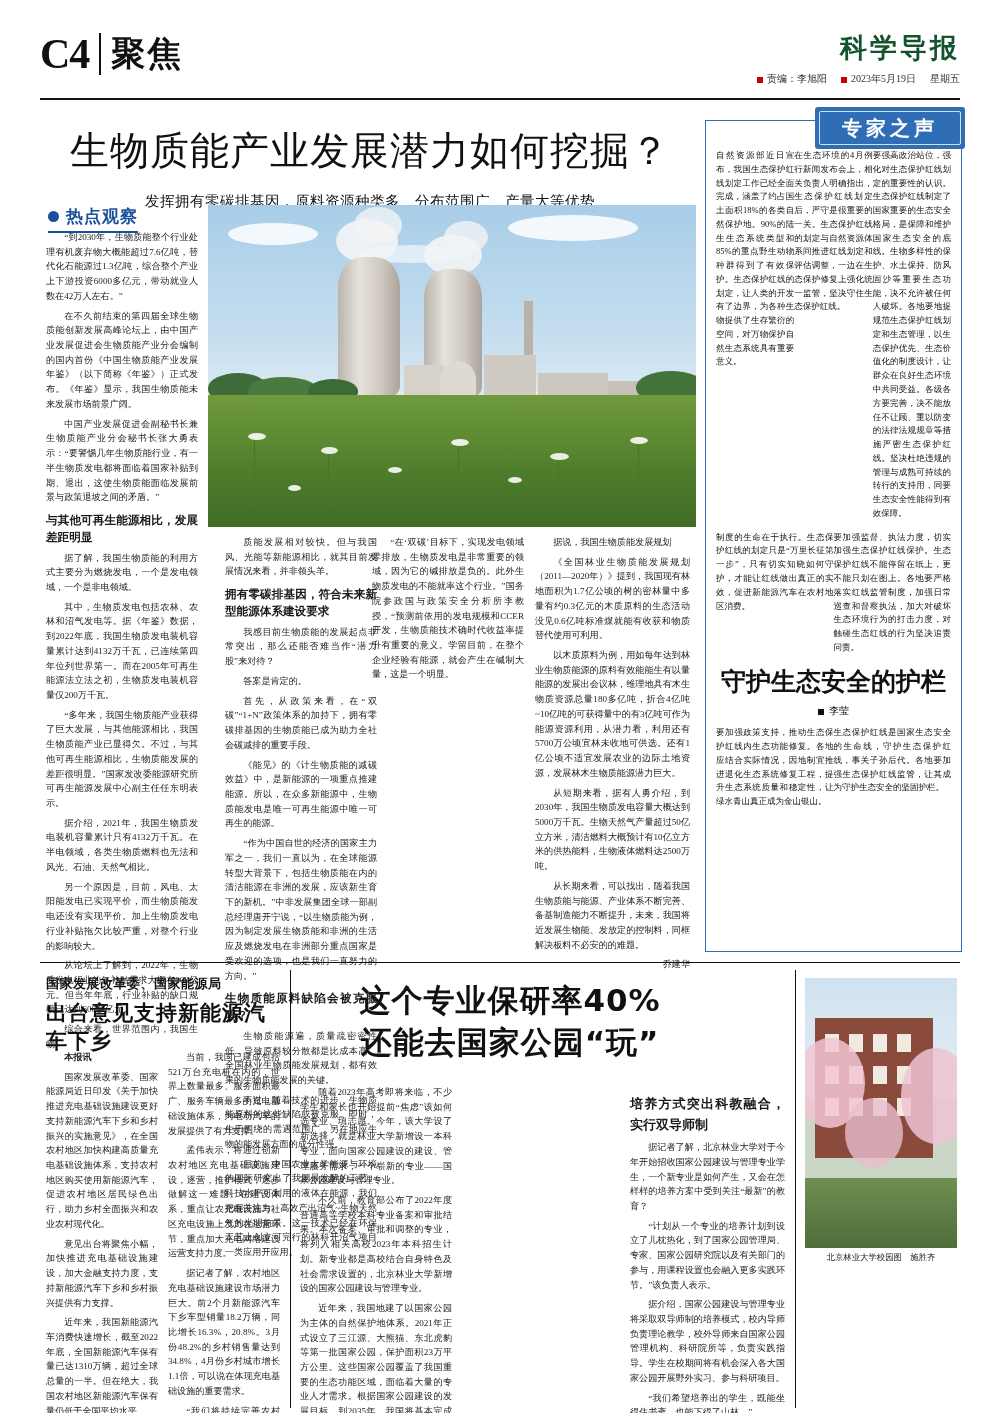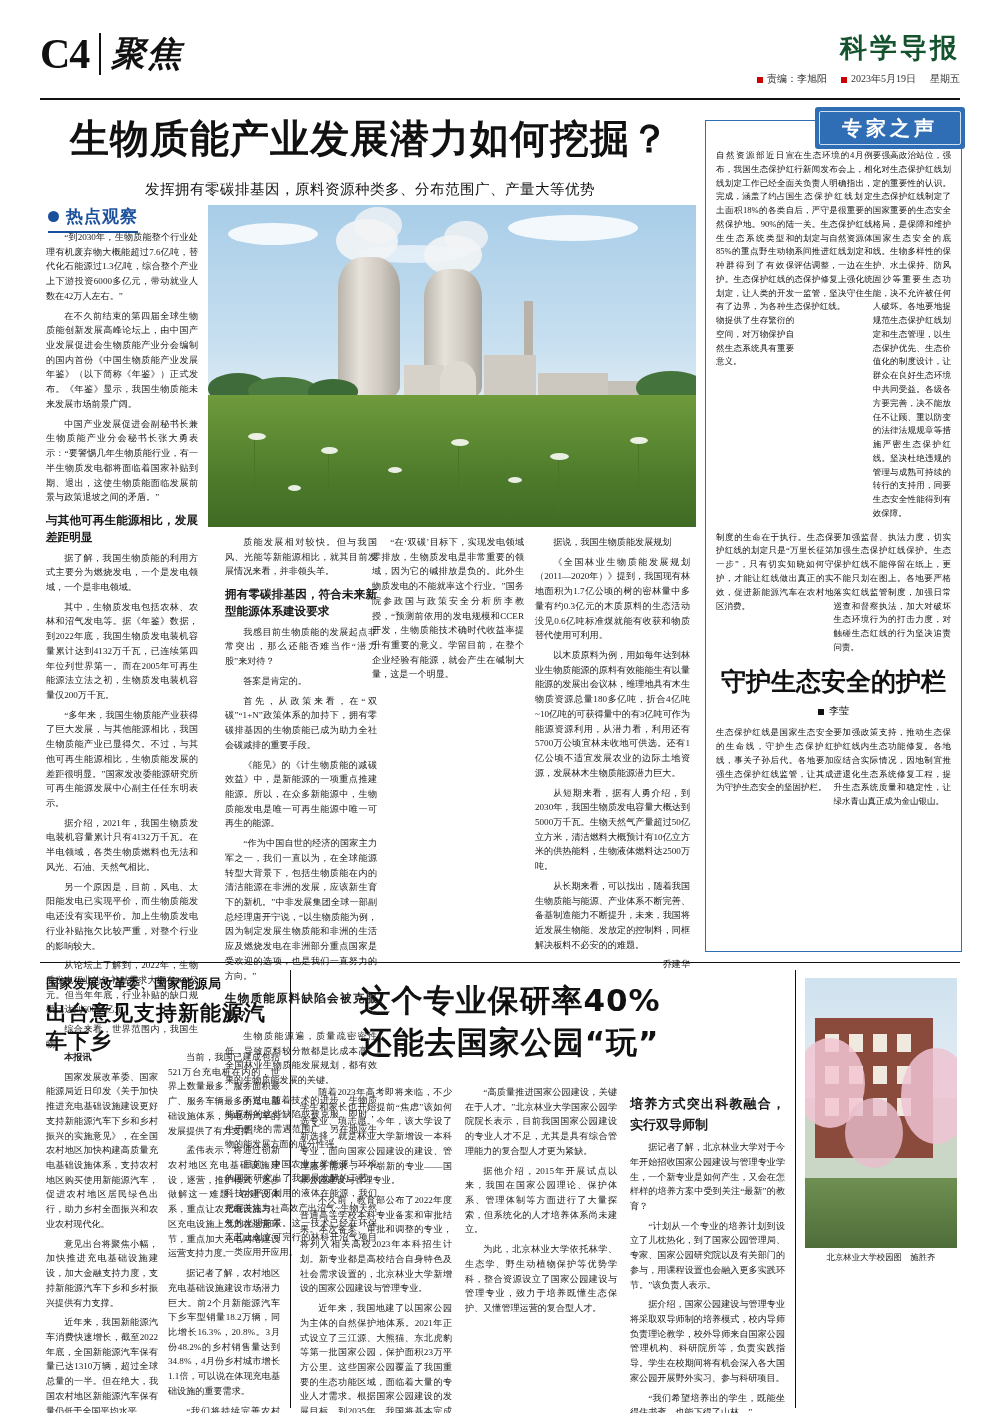--- a/index.html
+++ b/index.html
@@ -11,30 +11,30 @@
     position:relative;
     overflow:hidden;
   }
   .page{position:relative;width:1000px;height:1413px;}
 
   
   .masthead{position:absolute;left:40px;top:30px;width:920px;height:62px;}
   .mh-left{display:flex;align-items:center;gap:10px;}
   .mh-c4{font-family:"Liberation Serif",serif;font-size:42px;font-weight:bold;letter-spacing:-1px;}
   .mh-sep{width:2px;height:42px;background:#111;}
-  .mh-focus{font-family:"DejaVu Sans",sans-serif;font-weight:bold;font-size:34px;letter-spacing:2px;font-style:italic;}
+  .mh-focus{font-family:"DejaVu Sans",sans-serif;font-weight:bold;font-size:34px;letter-spacing:2px;}
   .mh-right{position:absolute;right:0;top:0;text-align:right;}
   .mh-title{font-family:"DejaVu Sans",sans-serif;font-weight:bold;font-size:27px;letter-spacing:3px;color:#14532d;}
   .mh-meta{margin-top:6px;font-size:10px;color:#333;display:flex;justify-content:flex-end;gap:14px;align-items:center;}
   .mh-meta .sq{display:inline-block;width:6px;height:6px;background:#c00;margin-right:4px;vertical-align:middle;}
   .rule{position:absolute;left:40px;top:98px;width:920px;height:2px;background:#111;}
 
   
   .headline{position:absolute;left:40px;top:112px;width:660px;text-align:center;}
-  .headline h1{margin:0;font-family:"DejaVu Sans",sans-serif;font-size:39px;font-weight:bold;letter-spacing:1px;}
+  .headline h1{margin:12px;font-family:"DejaVu Sans",sans-serif;font-size:39px;font-weight:normal;letter-spacing:1px;}
   .headline h1 .q{font-family:"Liberation Serif",serif;}
   .subhead{margin-top:14px;font-size:14.5px;font-family:"DejaVu Sans",sans-serif;letter-spacing:0.5px;}
 
   
   .badge{position:absolute;left:48px;top:205px;display:flex;align-items:center;border-bottom:2px solid #1a4f9c;padding-bottom:3px;justify-content:flex-end;}
   .badge .dot{width:11px;height:11px;border-radius:50%;background:#1a4f9c;margin-right:7px;}
   .badge .txt{font-family:"DejaVu Sans",sans-serif;font-weight:bold;font-size:17px;color:#1a4f9c;letter-spacing:1px;}
 
   
   .photo{position:absolute;left:208px;top:205px;width:488px;height:322px;overflow:hidden;background:#9fc4e0;}
@@ -231,22 +231,22 @@
         <div class="vc">制度的生命在于执行。生态保护红线的划定只是“万里长征第一步”，只有切实知晓如何守护，才能让红线做出真正的实效，促进新能源汽车在农村地区消费。</div>
         <div class="vc">要加强监督、执法力度，切实加强生态保护红线保护。生态保护红线不能停留在纸上，更不能只划在图上。各地要严格落实红线监管制度，加强日常巡查和督察执法，加大对破坏生态环境行为的打击力度，对触碰生态红线的行为坚决追责问责。</div>
       </div>
 
       <div class="ehead">
         <div>守护生态安全的护栏</div>
       </div>
       <div class="eauthor"><span class="sq"></span><span>李莹</span></div>
 
       <div class="vcols">
+        <div class="vc">要加强政策支持，推动生态保护红线内生态功能修复。各地应结合实际情况，因地制宜推进退化生态系统修复工程，提升生态系统质量和稳定性，让绿水青山真正成为金山银山。</div>
         <div class="vc">生态保护红线是国家生态安全的生命线，守护生态保护红线，事关子孙后代。各地要加强生态保护红线监管，让其成为守护生态安全的坚固护栏。</div>
-        <div class="vc">要加强政策支持，推动生态保护红线内生态功能修复。各地应结合实际情况，因地制宜推进退化生态系统修复工程，提升生态系统质量和稳定性，让绿水青山真正成为金山银山。</div>
       </div>
     </div>
   </div>
 
   <div class="hrule2"></div>
   <div class="vrule" style="left:290px;top:970px;height:438px;"></div>
   <div class="vrule" style="left:795px;top:970px;height:438px;"></div>
 
   <div class="bl-title">
     <div class="bl-kicker">国家发展改革委、国家能源局</div>
@@ -274,25 +274,20 @@
     <div class="bm-l2">还能去国家公园“玩”</div>
   </div>
 
   <div class="col" style="left:300px;top:1085px;width:152px;">
     <p>随着2023年高考即将来临，不少学生和家长也开始提前“焦虑”该如何选专业、填志愿。今年，该大学设了新选择，就是林业大学新增设一本科专业，面向国家公园建设的建设、管理服务需求，一个崭新的专业——国家公园建设与管理专业。</p>
     <p>不久前，教育部公布了2022年度普通高等学校本科专业备案和审批结果。本次备案、审批和调整的专业，将列入相关高校2023年本科招生计划。新专业都是高校结合自身特色及社会需求设置的，北京林业大学新增设的国家公园建设与管理专业。</p>
     <p>近年来，我国地建了以国家公园为主体的自然保护地体系。2021年正式设立了三江源、大熊猫、东北虎豹等第一批国家公园，保护面积23万平方公里。这些国家公园覆盖了我国重要的生态功能区域，面临着大量的专业人才需求。根据国家公园建设的发展目标，到2035年，我国将基本完成国家公园空间布局建设任务，基本建成全世界最大的国家公园体系，未来还将进行许多方面的建设管理。生态领域学科设置如何培养出适应国家公园建设人才？北京林业大学给出了解答。</p>
 
   </div>
 
-  <div class="col" style="left:465px;top:1085px;width:152px;">
-    <p>“高质量推进国家公园建设，关键在于人才。”北京林业大学国家公园学院院长表示，目前我国国家公园建设的专业人才不足，尤其是具有综合管理能力的复合型人才更为紧缺。</p>
-    <p>据他介绍，2015年开展试点以来，我国在国家公园理论、保护体系、管理体制等方面进行了大量探索，但系统化的人才培养体系尚未建立。</p>
-    <p>为此，北京林业大学依托林学、生态学、野生动植物保护等优势学科，整合资源设立了国家公园建设与管理专业，致力于培养既懂生态保护、又懂管理运营的复合型人才。</p>
-  </div>
 
   <div class="col" style="left:630px;top:1085px;width:155px;">
     <div class="small-sub">培养方式突出科教融合，实行双导师制</div>
     <p>据记者了解，北京林业大学对于今年开始招收国家公园建设与管理专业学生，一个新专业是如何产生，又会在怎样样的培养方案中受到关注“最新”的教育？</p>
     <p>“计划从一个专业的培养计划到设立了儿枕热化，到了国家公园管理局、专家、国家公园研究院以及有关部门的参与，用课程设置也会融入更多实践环节。”该负责人表示。</p>
     <p>据介绍，国家公园建设与管理专业将采取双导师制的培养模式，校内导师负责理论教学，校外导师来自国家公园管理机构、科研院所等，负责实践指导。学生在校期间将有机会深入各大国家公园开展野外实习、参与科研项目。</p>
     <p>“我们希望培养出的学生，既能坐得住书斋，也能下得了山林。”</p>
 
   </div>
 

